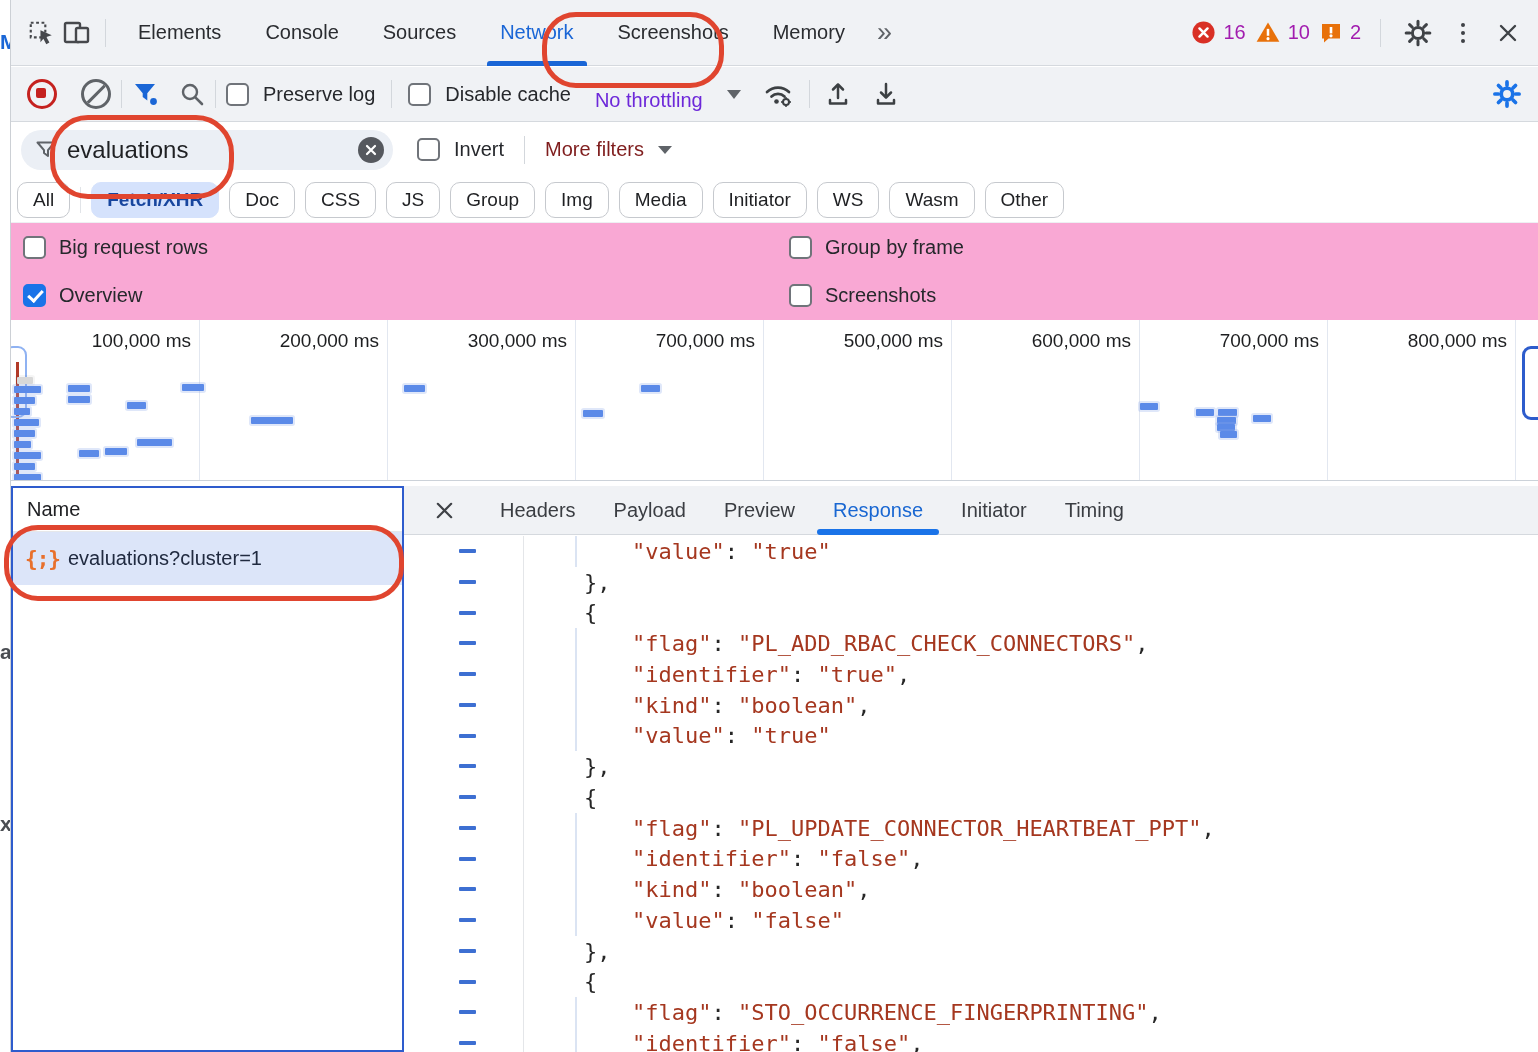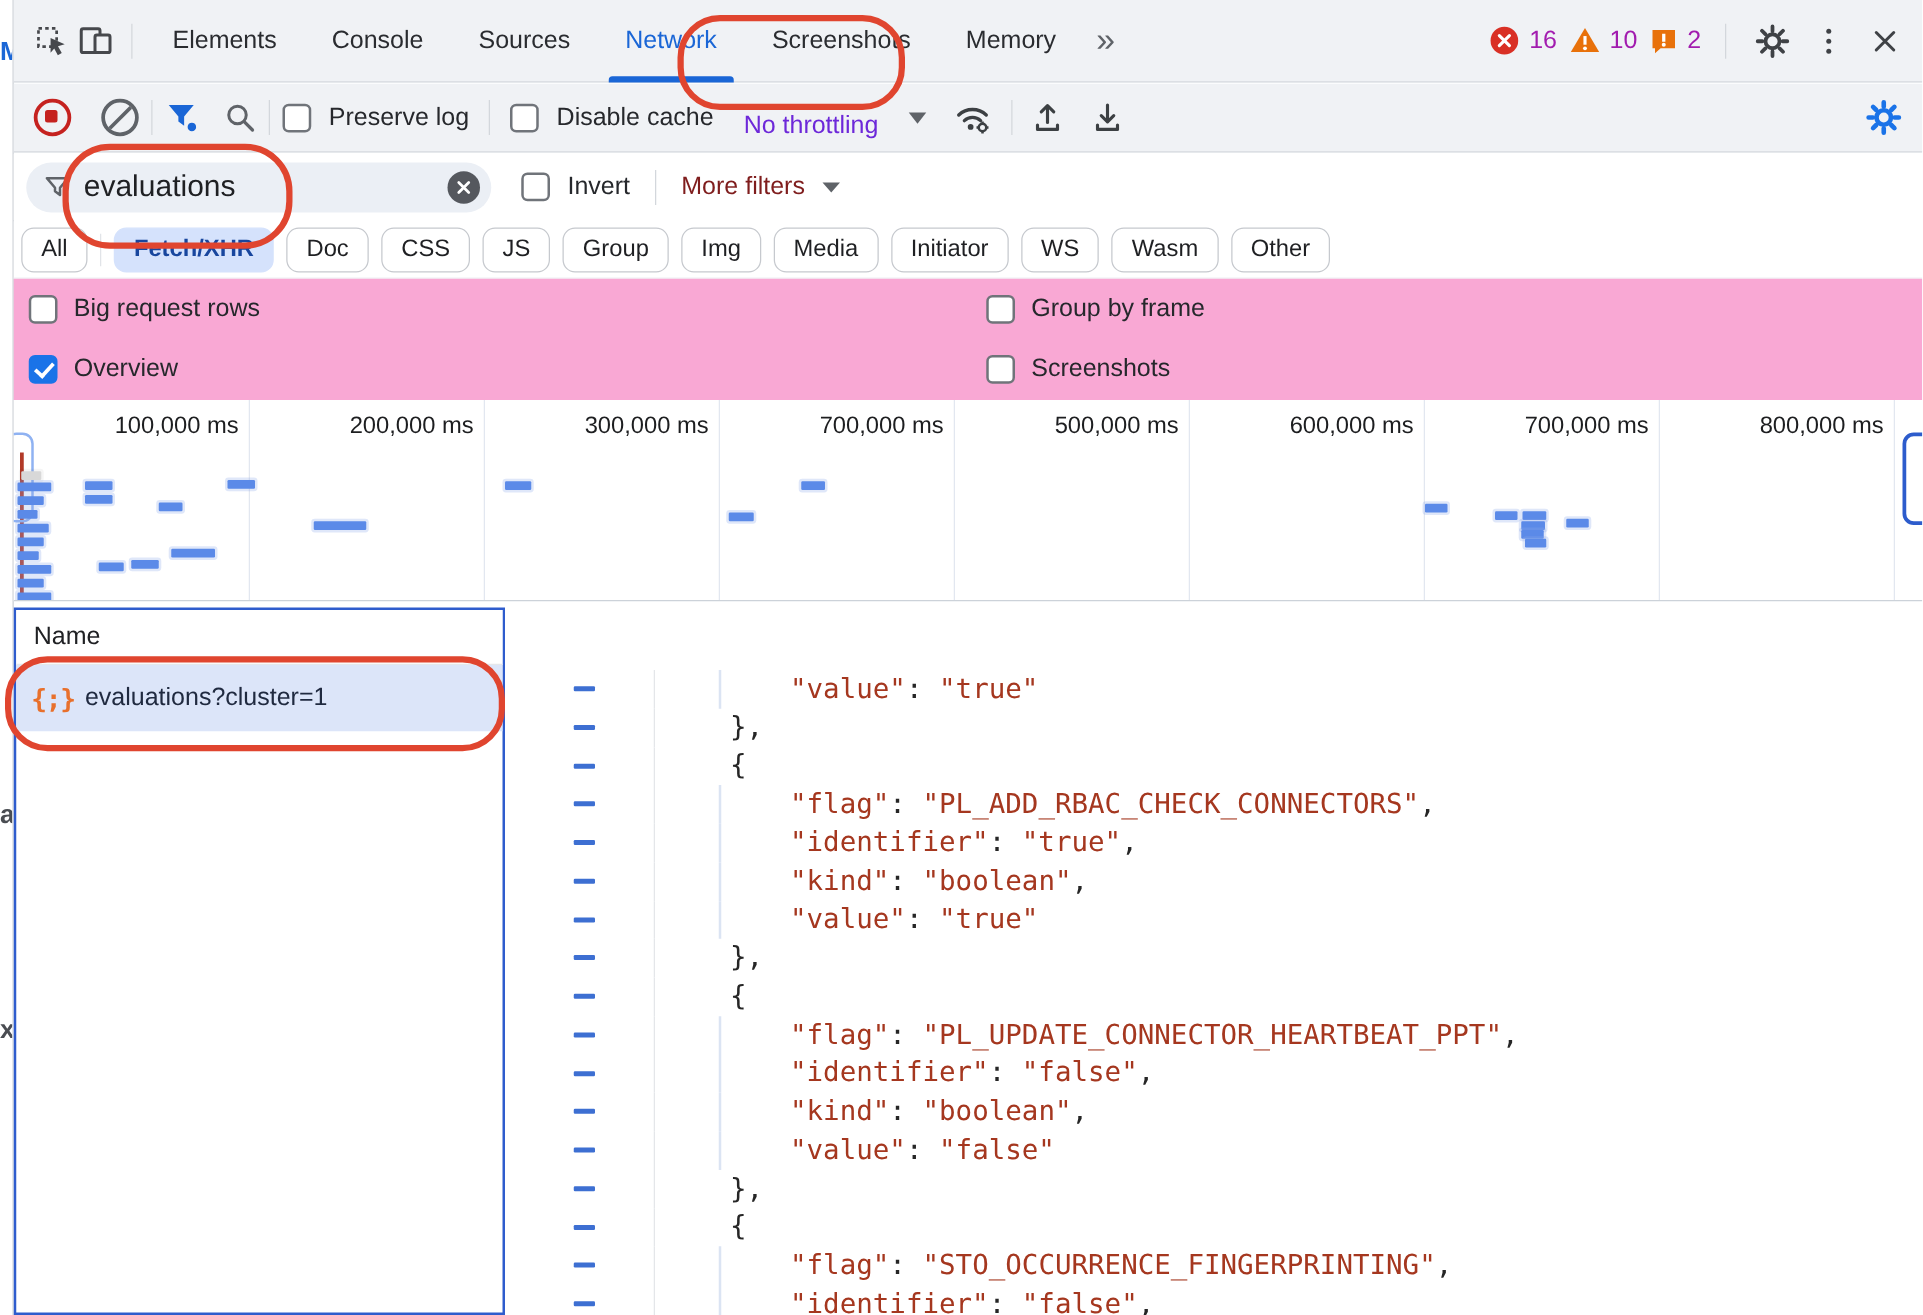--- a/index.html
+++ b/index.html
@@ -353,20 +353,35 @@
       </div>
       <div id="req-rows">
           <div class="req-row">
             <span class="req-icon">{;}</span>
             <span class="req-name">evaluations?cluster=1</span>
           </div>
         </div>
     </div>
 
     <div class="detail">
+      <div class="detail-tabs">
+        <span class="dt-close">
+          <svg width="21" height="21" viewBox="0 0 22 22">
+              <path d="M4 4 L18 18 M18 4 L4 18" stroke="#3f4246" stroke-width="2.3" stroke-linecap="round"></path>
+            </svg>
+        </span>
+        <div id="detail-tabs" style="display:flex;align-items:stretch;height:49px;">
+            <div class="dtab">Headers</div>
+            <div class="dtab">Payload</div>
+            <div class="dtab">Preview</div>
+            <div class="dtab selected">Response</div>
+            <div class="dtab">Initiator</div>
+            <div class="dtab">Timing</div>
+          </div>
+      </div>
       <div class="code" id="code">
           <div class="cline field">
             <div class="cgutter">
               <span class="cdash"></span>
             </div>
             <div class="ctext"><span class="str">"value"</span><span>: </span><span class="str">"true"</span></div>
           </div>
           <div class="cline brace">
             <div class="cgutter">
               <span class="cdash"></span>

